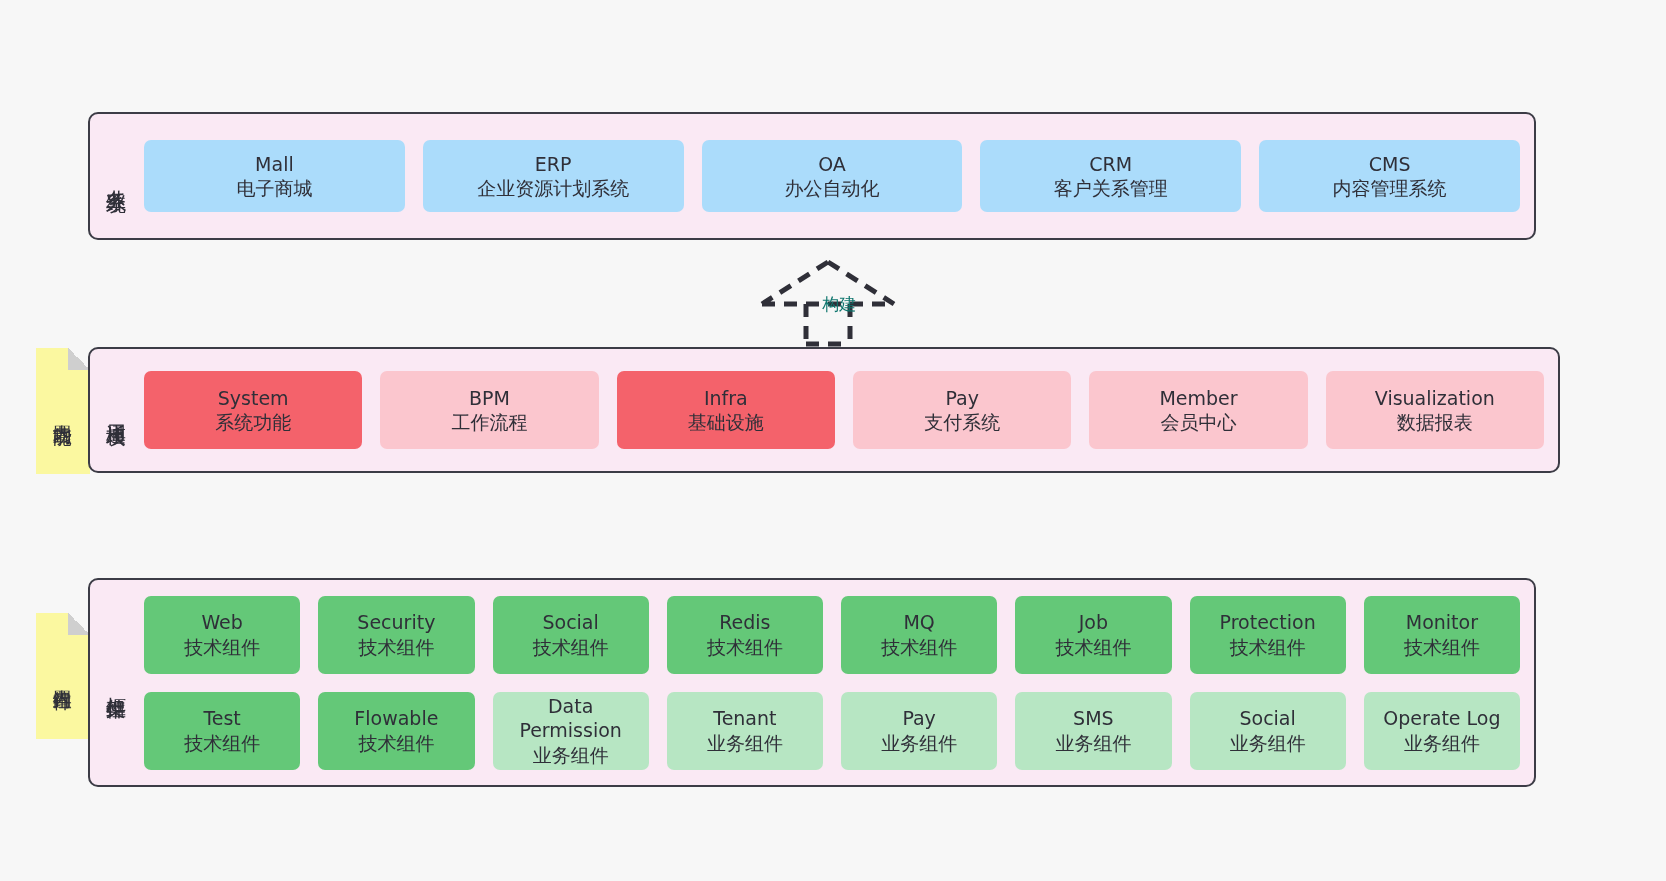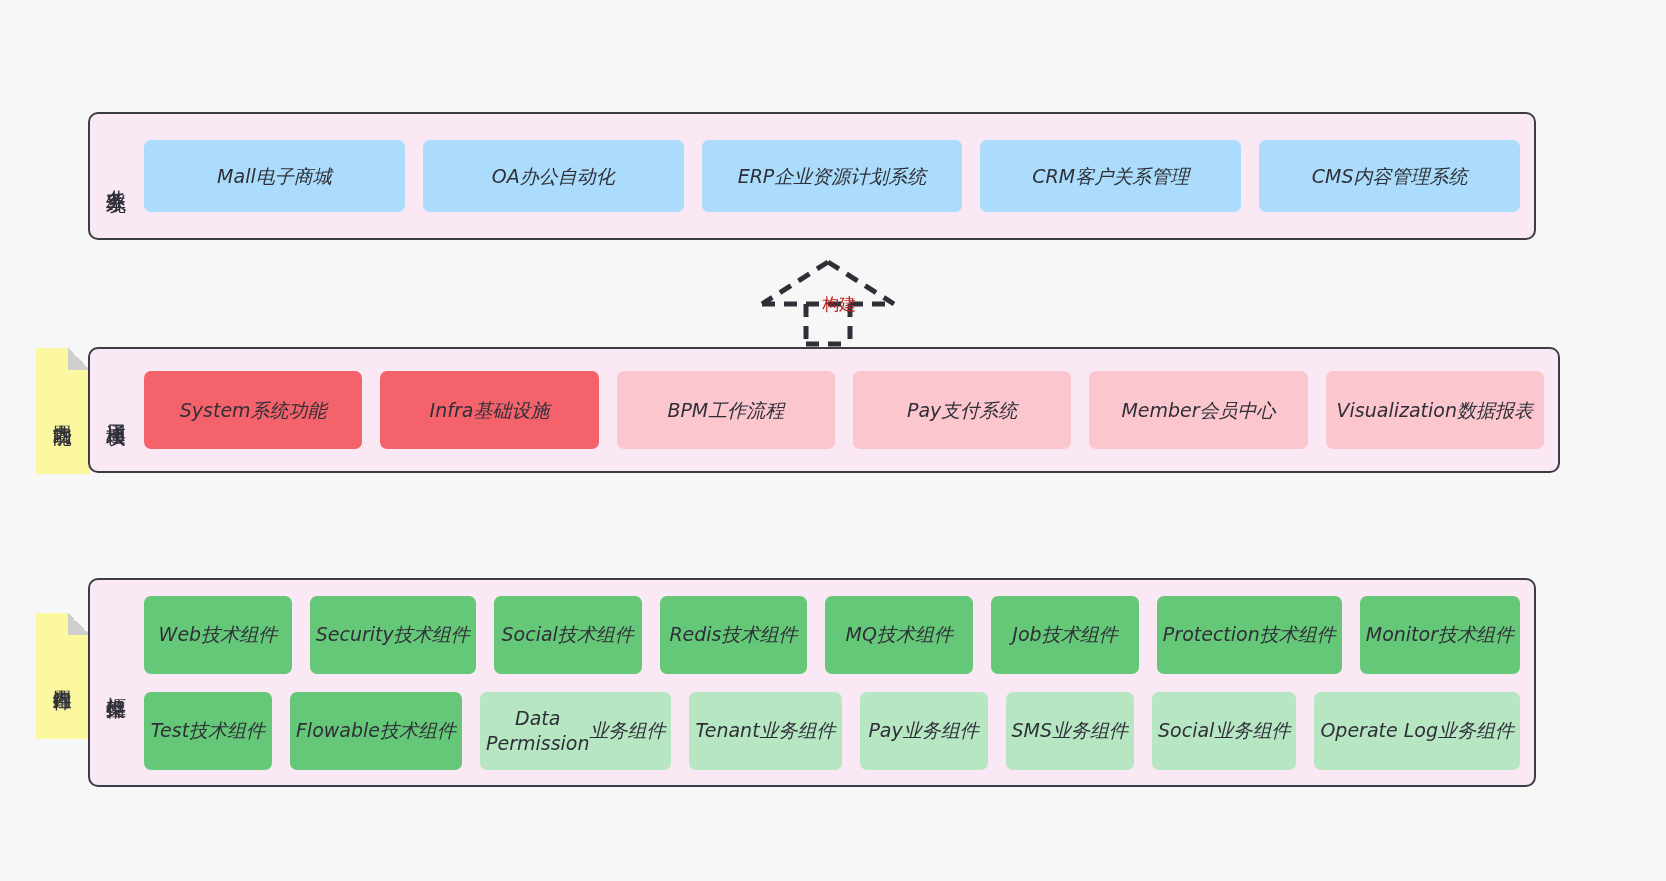--- a/index.html
+++ b/index.html
@@ -58,28 +58,28 @@
   .row {
     display: flex;
     gap: 18px;
     align-items: stretch;
   }
   .cell {
     flex: 1 1 0;
     box-sizing: border-box;
     border-radius: 7px;
     display: flex;
+    flex-direction: column;
     align-items: center;
     justify-content: center;
     text-align: center;
     font-size: 19px;
     line-height: 1.28;
     color: #2f2f38;
     padding: 4px 6px;
-    font-style: italic;
   }
   .cell .en { white-space: nowrap; }
   .cell .cn { white-space: nowrap; }
   .cell.wrap .en { white-space: normal; }
 
   
   .c-blue        { background: #abdcfb; }
   .c-red         { background: #f4626b; }
   .c-pink        { background: #fbc6ce; }
   .c-green       { background: #64c878; }
@@ -126,21 +126,21 @@
 
   
   .arrow { position: absolute; }
   .arrow svg { display: block; overflow: visible; }
   .arrow-label {
     position: absolute;
     left: 50%;
     transform: translateX(-50%);
     font-size: 17px;
     line-height: 1;
-    color: #b91c1c;
+    color: #0f766e;
     background: transparent;
     white-space: nowrap;
   }
   #arrow-build      { left: 758px; top: 258px; width: 140px; height: 86px; }
   #arrow-build .arrow-label  { top: 38px; left: 58%; }
   #arrow-implement  { left: 772px; top: 492px; width: 140px; height: 86px; }
   #arrow-implement .arrow-label { top: 38px; left: 58%; }
 </style>
 </head>
 <body>
@@ -149,26 +149,26 @@
 
   <div class="layer" id="layer-business">
     <div class="layer-title">业务系统</div>
     <div class="layer-body">
       <div class="row">
         <div class="cell c-blue">
           <span class="en">Mall</span>
           <span class="cn">电子商城</span>
         </div>
         <div class="cell c-blue">
+          <span class="en">ERP</span>
+          <span class="cn">企业资源计划系统</span>
+        </div>
+        <div class="cell c-blue">
           <span class="en">OA</span>
           <span class="cn">办公自动化</span>
-        </div>
-        <div class="cell c-blue">
-          <span class="en">ERP</span>
-          <span class="cn">企业资源计划系统</span>
         </div>
         <div class="cell c-blue">
           <span class="en">CRM</span>
           <span class="cn">客户关系管理</span>
         </div>
         <div class="cell c-blue">
           <span class="en">CMS</span>
           <span class="cn">内容管理系统</span>
         </div>
       </div>
@@ -188,29 +188,29 @@
   </div>
 
   <div class="layer" id="layer-common">
     <div class="layer-title">通用模块</div>
     <div class="layer-body">
       <div class="row">
         <div class="cell c-red">
           <span class="en">System</span>
           <span class="cn">系统功能</span>
         </div>
+        <div class="cell c-pink">
+          <span class="en">BPM</span>
+          <span class="cn">工作流程</span>
+        </div>
         <div class="cell c-red">
           <span class="en">Infra</span>
           <span class="cn">基础设施</span>
         </div>
         <div class="cell c-pink">
-          <span class="en">BPM</span>
-          <span class="cn">工作流程</span>
-        </div>
-        <div class="cell c-pink">
           <span class="en">Pay</span>
           <span class="cn">支付系统</span>
         </div>
         <div class="cell c-pink">
           <span class="en">Member</span>
           <span class="cn">会员中心</span>
         </div>
         <div class="cell c-pink">
           <span class="en">Visualization</span>
           <span class="cn">数据报表</span>

